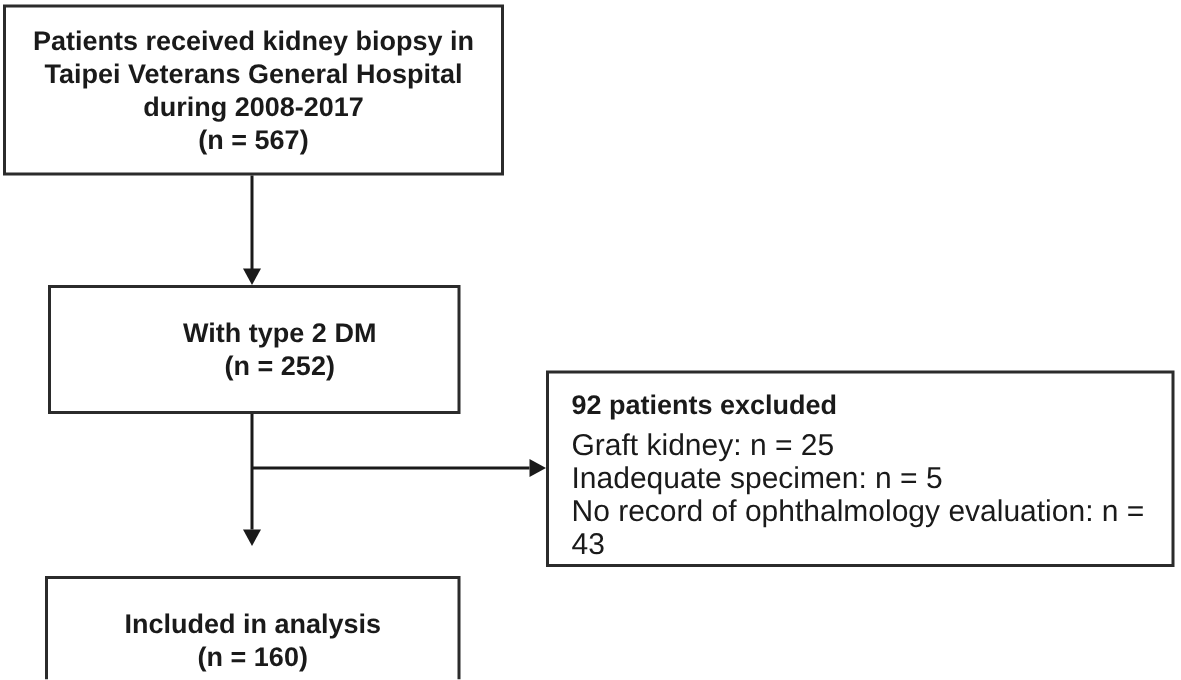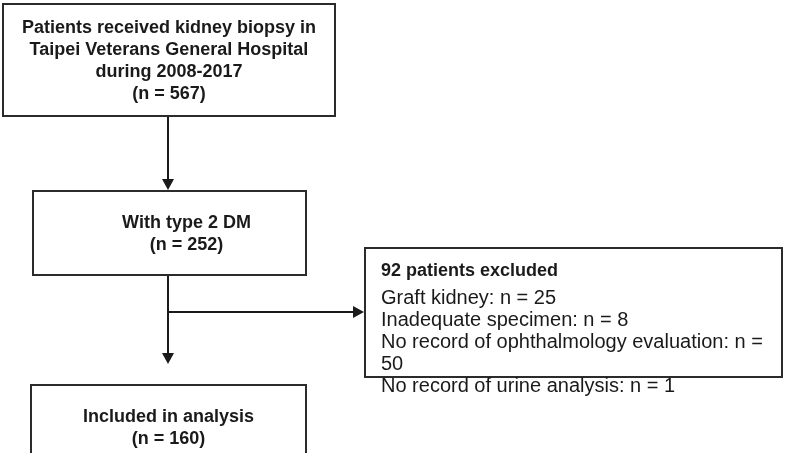--- a/index.html
+++ b/index.html
@@ -100,23 +100,22 @@
   </div>
 
   <div>
     <div class="line" style="left:168px; top:311px; width:185px; height:2px;"></div>
     <div class="arrowhead-right" style="left:353px; top:306px;"></div>
   </div>
 
   <div class="fc-box" id="box-excluded">
     <div class="excl-title">92 patients excluded</div>
     <div class="excl-item">Graft kidney: n = 25</div>
-    <div class="excl-item">Inadequate specimen: n = 8</div>
-    <div class="excl-item">No record of ophthalmology evaluation: n = 50</div>
-    <div class="excl-item">No record of urine analysis: n = 1</div>
+    <div class="excl-item">Inadequate specimen: n = 5</div>
+    <div class="excl-item">No record of ophthalmology evaluation: n = 43</div>
   </div>
 
   <div class="fc-box centered" id="box-included">
     <div class="box-text">Included in analysis
 (n = 160)</div>
   </div>
 
 </div>
 
 </body></html>

